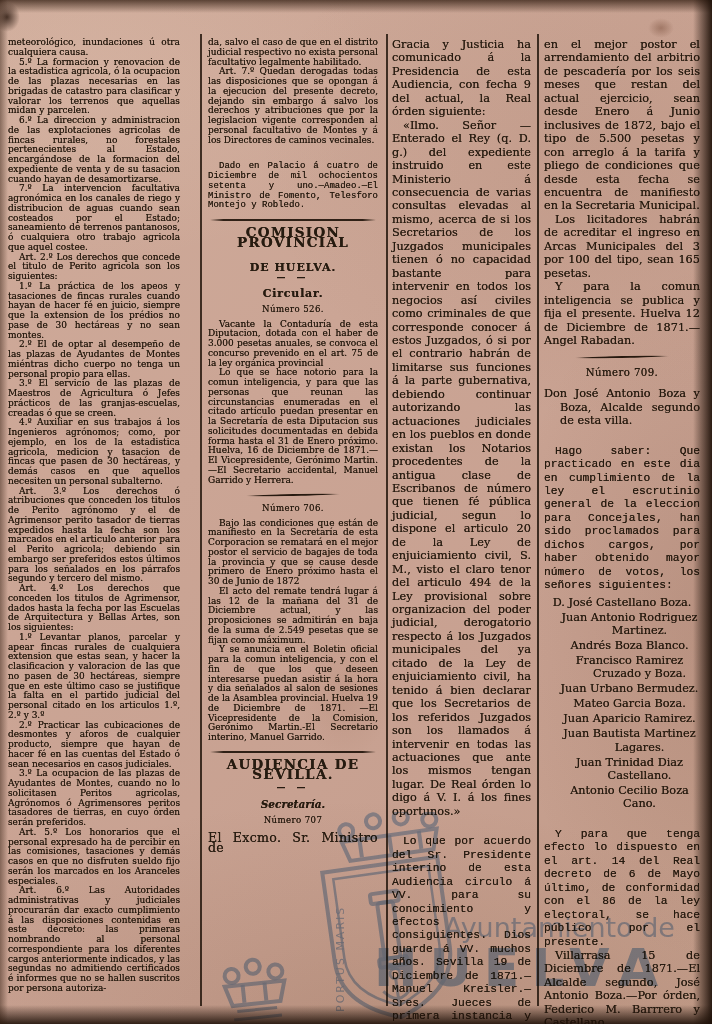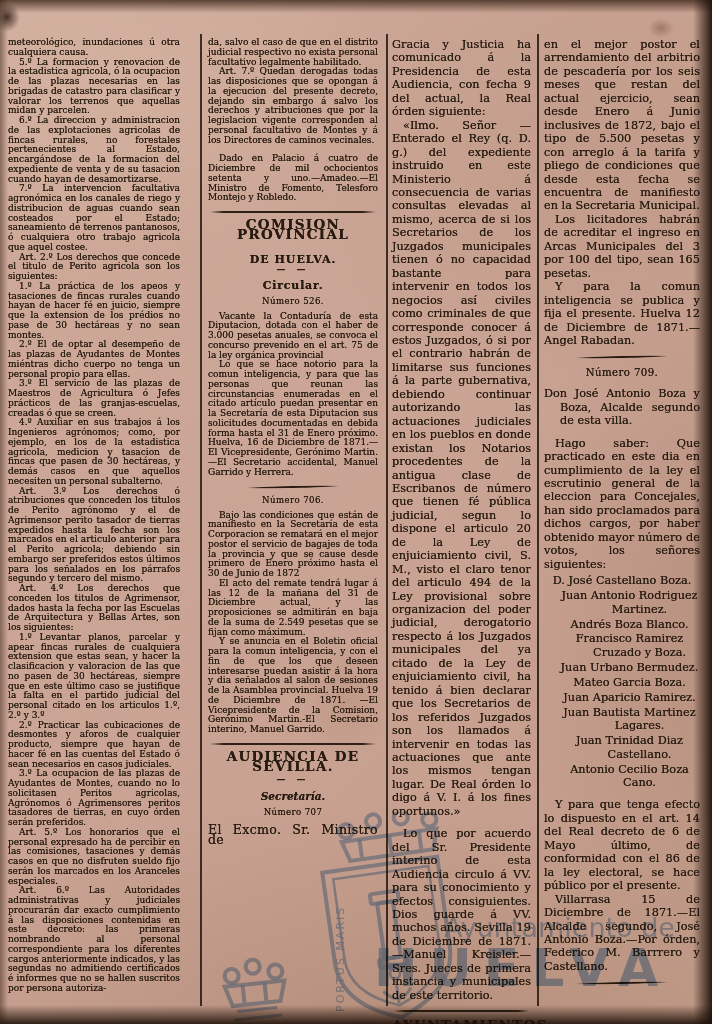--- a/index.html
+++ b/index.html
@@ -31,21 +31,21 @@
        text-shadow:0 0 .5px rgba(38,24,10,.85);}
   .col-1{left:8px;width:172px;font-size:9px;line-height:9.75px;}
   .col-2{left:208px;width:170px;font-size:9px;line-height:9.75px;}
   .col-3{left:392px;width:139px;font-size:11.3px;line-height:13.45px;}
   .col-4{left:544px;width:156px;font-size:11.3px;line-height:13.45px;}
 
   .paragraph, .paragraph-continuation, .notice-intro, .lead-line{margin:0;}
   .paragraph{text-indent:11px;}
   .paragraph-continuation{text-indent:0;}
   .notice-intro{padding-left:16px;text-indent:-16px;margin:8px 0 6px 0;}
-  .gap{margin-top:9px;}
+  .gap{margin-top:17px;font-family:Liberation Mono, monospace;}
   .section-heading{text-align:center;font-size:13.5px;letter-spacing:1.3px;font-weight:bold;
                    text-indent:0;margin:7px 0 3px 0;}
   .section-subheading{text-align:center;font-size:11px;letter-spacing:1px;font-weight:bold;
                       text-indent:0;margin:15px 0 1px 0;}
   .circular-heading{text-align:center;font-weight:bold;font-size:11px;letter-spacing:.8px;
                     text-indent:0;margin:6px 0 2px 0;}
   .secretaria-heading{text-align:center;font-style:italic;font-weight:bold;font-size:10.5px;
                       text-indent:0;margin:8px 0 2px 0;}
   .article-number{text-align:center;text-indent:0;margin:6px 0 5px 0;letter-spacing:.4px;}
   .col-1 .article-number,.col-2 .article-number{font-size:8.6px;}

